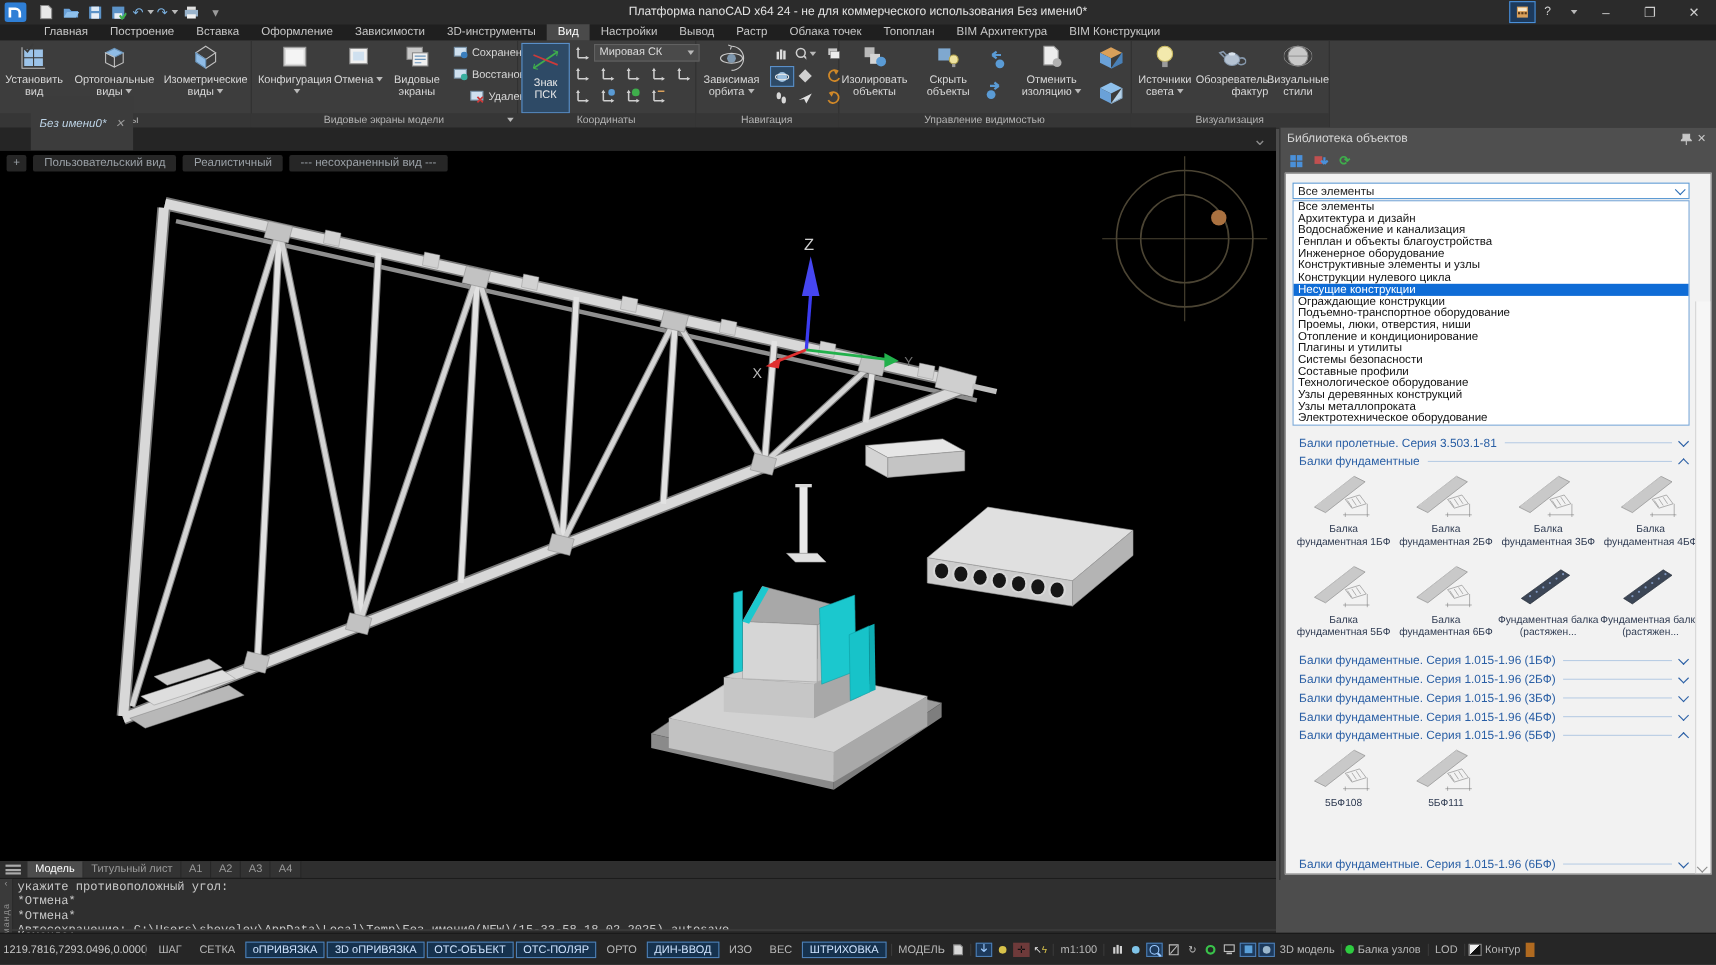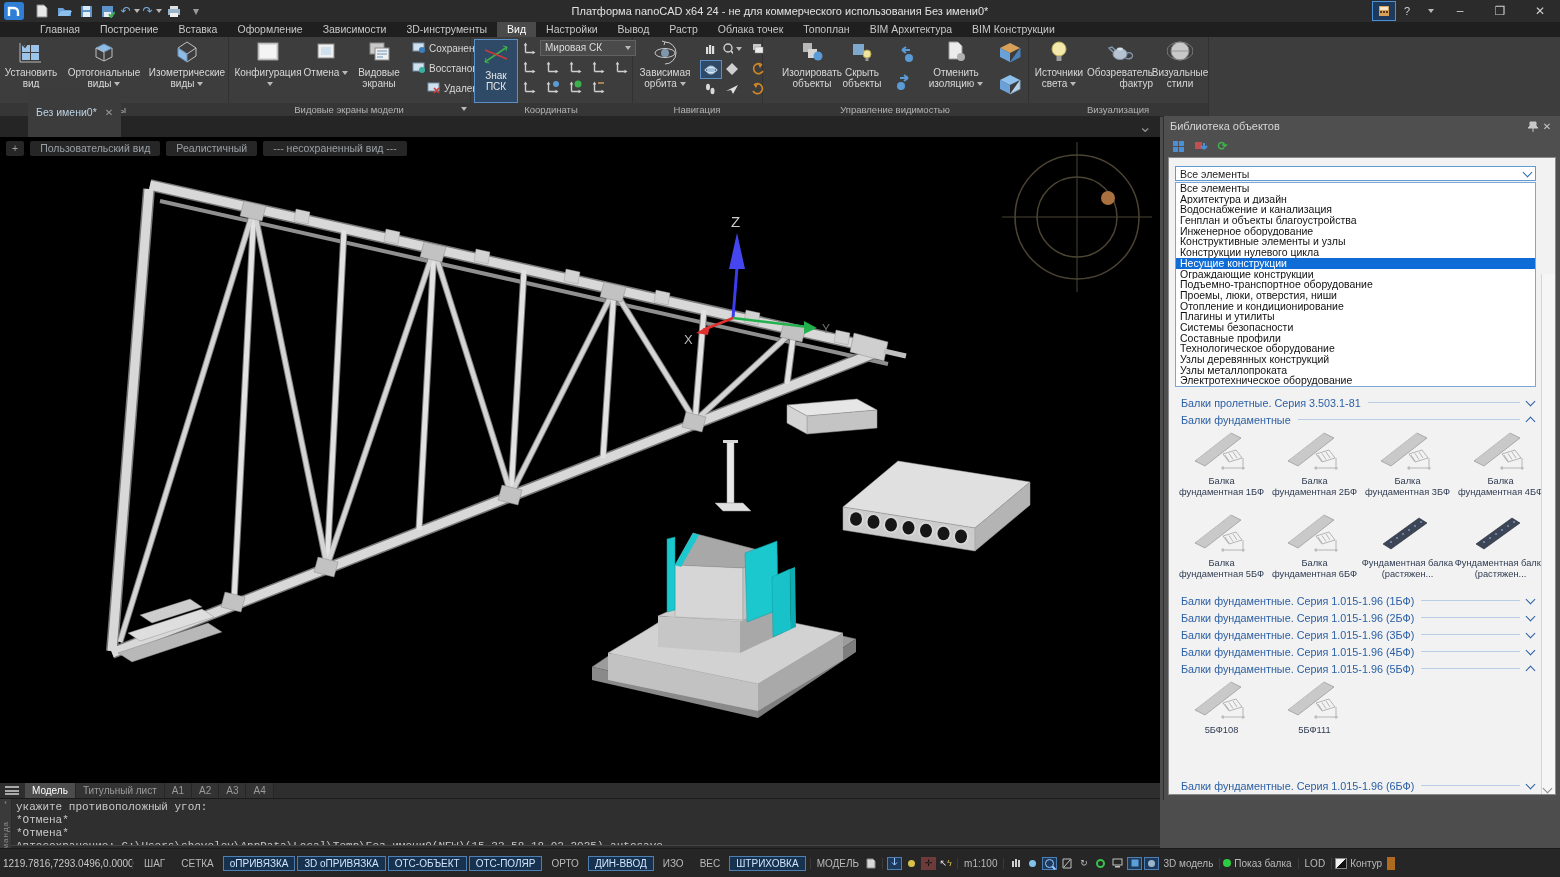--- a/index.html
+++ b/index.html
@@ -32,21 +32,21 @@
   .rs{position:absolute;display:flex;align-items:center;gap:3px;font-size:10px;color:#d8d8d8;white-space:nowrap;}
   .rs .ic14{width:14px;height:12px;}
   .dd{display:inline-block;width:0;height:0;border-left:3px solid transparent;border-right:3px solid transparent;border-top:4px solid #b9b9b9;margin-left:3px;vertical-align:middle;}
   .ucsbtn{position:absolute;left:4px;top:2px;width:42px;height:62px;background:#2e4a66;border:1px solid #5a8fc8;display:flex;flex-direction:column;align-items:center;font-size:10px;color:#e8e8e8;}
   .combo{position:absolute;background:#4a4a4a;border:1px solid #616161;color:#ddd;font-size:10px;line-height:14px;padding:0 4px;display:flex;align-items:center;justify-content:space-between;}
   .sbtn{position:absolute;width:18px;height:17px;display:flex;align-items:center;justify-content:center;}
   .sbtn svg{display:block}
   .sbtn.on{background:#2e4a66;border:1px solid #5a8fc8;}
   
   .docbar{position:absolute;top:116px;left:0;width:1160px;height:21px;background:#252525;display:flex;align-items:flex-end;}
-  .doctab{margin-left:28px;height:17px;background:#3c3c3c;color:#bcd2e4;font-size:10.5px;line-height:17px;padding:16px 8px;display:flex;align-items:center;gap:8px;}
+  .doctab{margin-left:28px;height:17px;background:#3c3c3c;color:#bcd2e4;font-size:10.5px;line-height:17px;padding:16px 8px;display:flex;align-items:center;gap:8px;font-style:italic;}
   .doctab .x{color:#9a9a9a;font-size:10px;}
   .docbar .more{margin-left:auto;margin-right:8px;color:#8a8a8a;align-self:center;}
   
   .vp{position:absolute;top:137px;left:0;width:1160px;height:646px;background:#000;}
   .vp-controls{position:absolute;top:4px;left:6px;display:flex;gap:6px;z-index:5;}
   .vbtn{background:#262626;color:#9aa0a6;font-size:10.5px;line-height:15px;padding:0 10px;border-radius:2px;}
   .vbtn.plus{padding:0 6px;}
   
   .panel{position:absolute;left:1163px;top:116px;width:397px;height:684px;background:#4f4f4f;border-left:1px solid #2e2e2e;box-sizing:border-box;}
   .phead{height:20px;display:flex;align-items:center;padding:0 6px;font-size:11px;color:#d6d6d6;}
@@ -444,21 +444,21 @@
       <span class="sbtn" style="left:116px;top:43px;width:20px;">
           <svg width="14" height="14">
             <path d="M3,3 a5,5 0 1 1 -1,6" fill="none" stroke="#d08828" stroke-width="1.6"></path>
             <path d="M3,3 l4,-1 l-2,4 z" fill="#d08828"></path>
           </svg>
         </span>
       <div class="glabel"><span>Навигация</span></div>
     </div>
 
     <div class="grp" style="left:762px;width:266px;">
-      <div class="rb" style="left:17px;width:66px;">
+      <div class="rb" style="left:0;width:66px;">
         <span class="ic">
             <svg viewBox="0 0 26 26">
               <rect x="4" y="4" width="9" height="9" fill="#b9b9b9"></rect>
               <rect x="9" y="10" width="9" height="9" fill="#d4d4d4"></rect>
               <circle cx="19" cy="17" r="4.5" fill="#5a9bd5"></circle>
             </svg>
           </span>
         <span>Изолировать объекты</span>
       </div>
       <div class="rb" style="left:72px;width:56px;">
@@ -977,21 +977,21 @@
         <svg width="10" height="10">
           <rect x="1.5" y="1.5" width="7" height="7" fill="#5aa0d9"></rect>
         </svg>
       </span>
     <span class="sbic on">
         <span class="dot" style="background:#9ab6cc;"></span>
       </span>
     <span class="txt">3D модель</span>
     <span class="sep"></span>
     <span class="dot" style="background:#2ecc40;width:8px;height:8px;"></span>
-    <span class="txt">Показ балка</span>
+    <span class="txt">Балка узлов</span>
     <span class="sep"></span>
     <span class="txt">LOD</span>
     <span class="sep"></span>
     <span class="flagic"></span>
     <span class="txt">Контур</span>
     <span class="halfic"></span>
   </div>
 
 </div>
 

